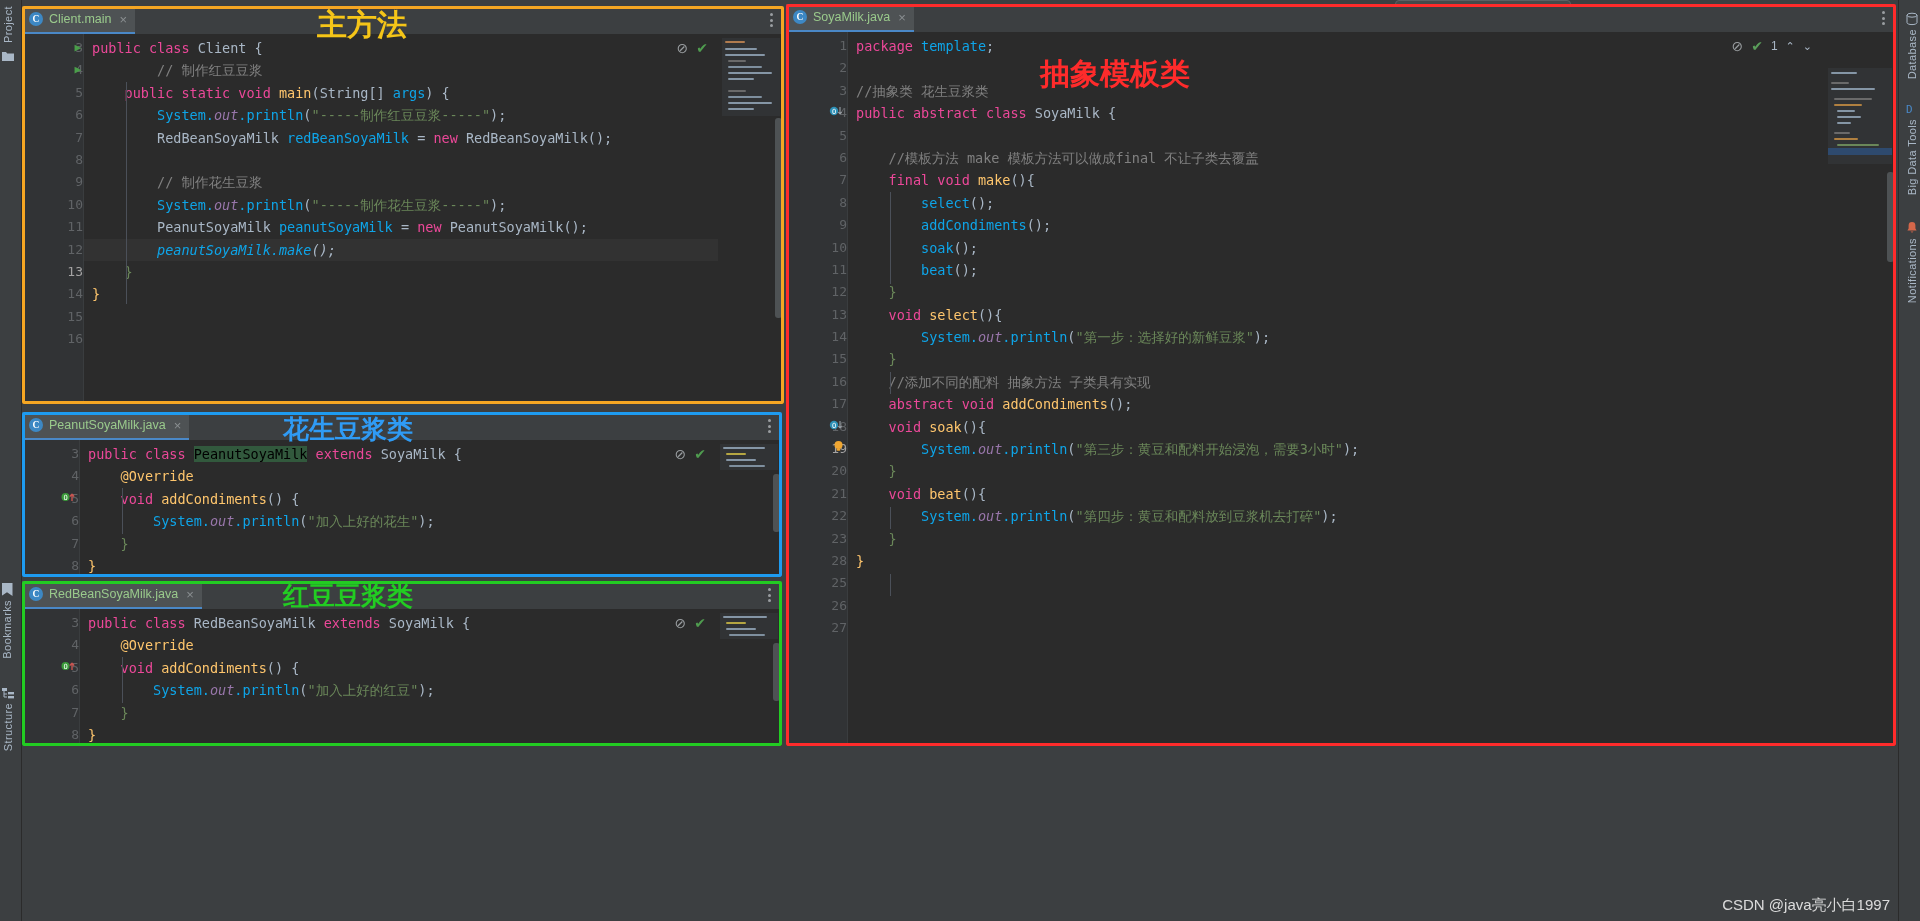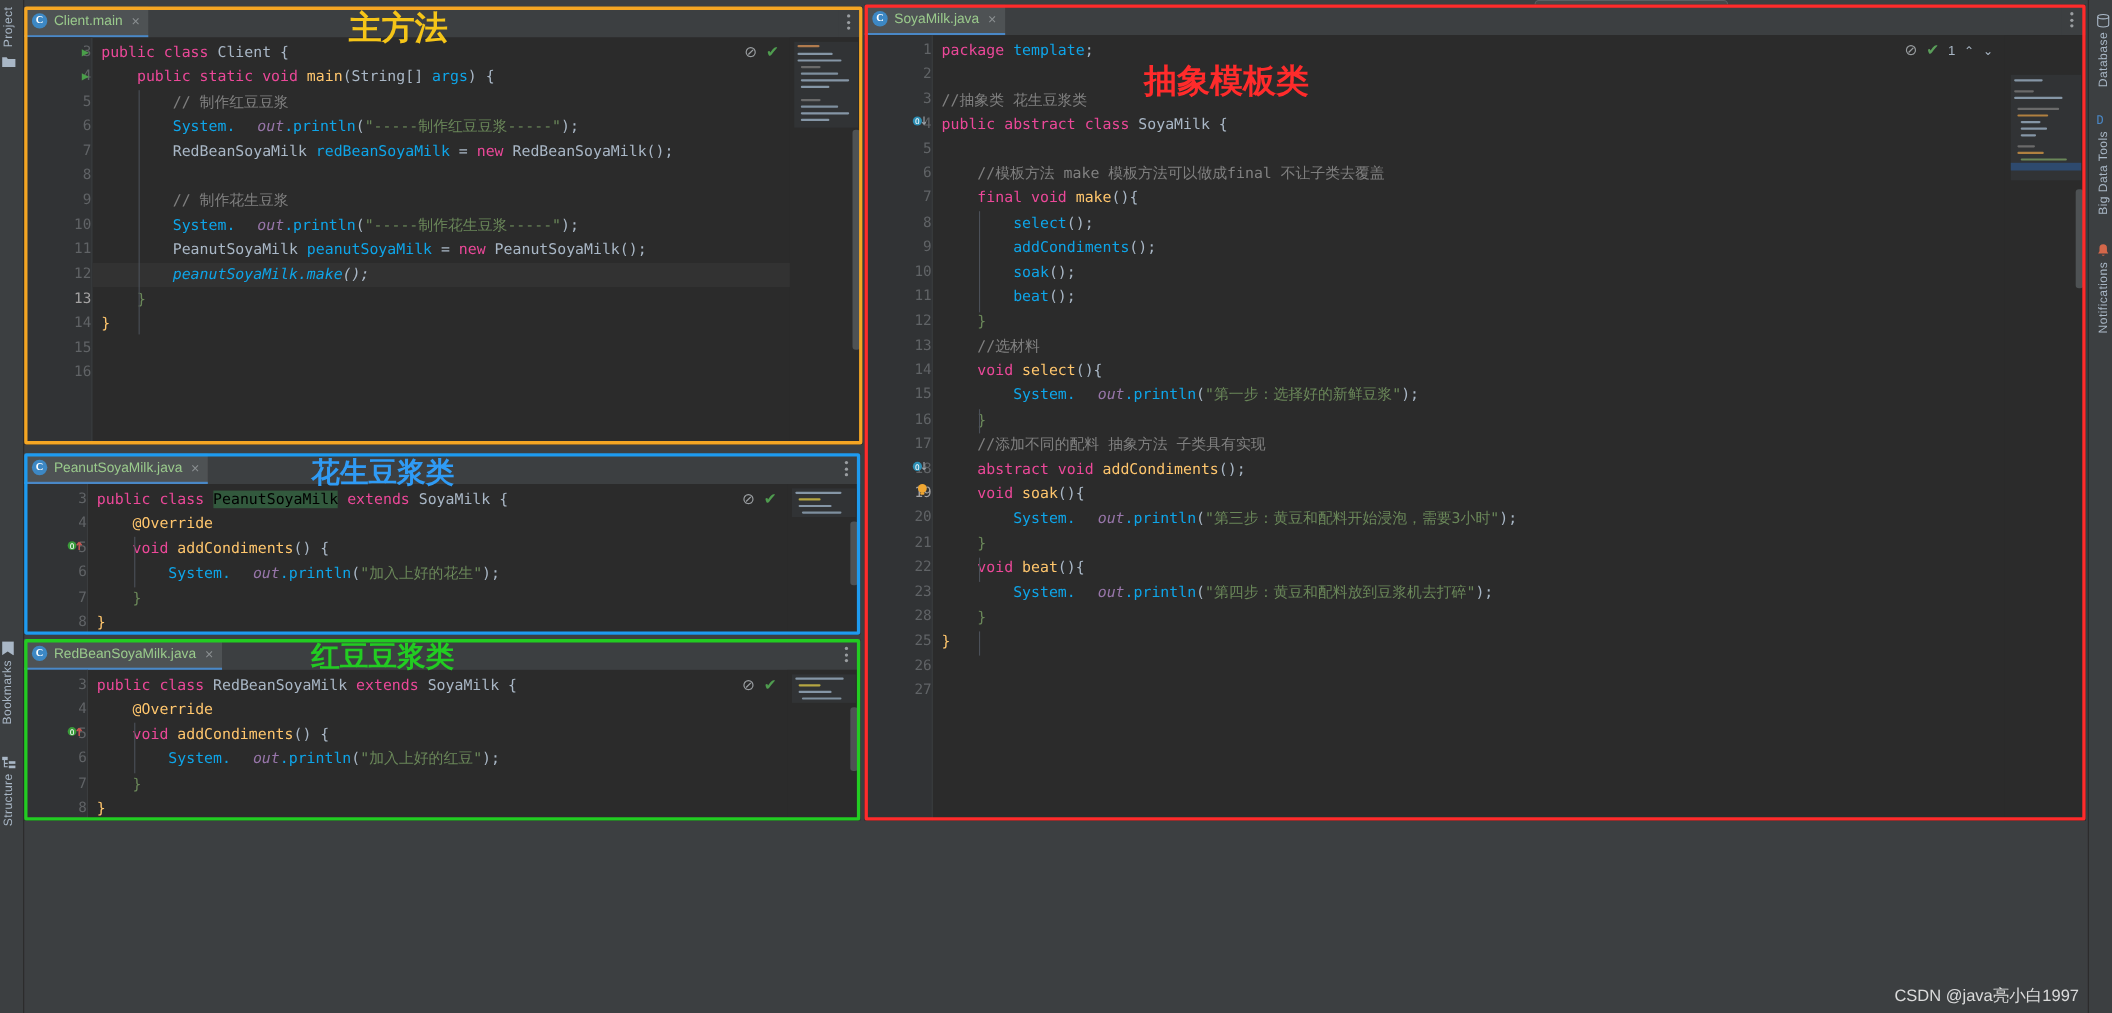--- a/index.html
+++ b/index.html
@@ -133,21 +133,21 @@
   .ln { height: 22.4px; line-height: 22.4px; padding-left: 8px; white-space: pre; }
   .ln.hl { background: #323232; font-style: italic; }
 
   
   .kw   { color: #ec4899; }
   .cls  { color: #a9b7c6; }
   .id   { color: #0ea5e9; }
   .fn   { color: #ffc66d; }
   .str  { color: #6a8759; }
   .cmt  { color: #808080; }
-  .stat { color: #9876aa; font-style: italic; margin-left: 20px; }
+  .stat { color: #9876aa; font-style: italic; }
   .pn   { color: #a9b7c6; }
   .brc  { color: #a9b7c6; }
   .grn  { color: #6a8759; }
   .or   { color: #ffc66d; }
   .hlw  { background: #32593d; }
   .cursorbar { display:inline-block; width:1px; height:14px; background:#cfcfcf; vertical-align:-2px; }
 
   .indentguide {
     position: absolute; width: 1px; background: #4b5059;
   }
@@ -286,22 +286,22 @@
           <div class="gln"><span class="num">10</span></div>
           <div class="gln"><span class="num">11</span></div>
           <div class="gln"><span class="num">12</span></div>
           <div class="gln cur"><span class="num">13</span></div>
           <div class="gln"><span class="num">14</span></div>
           <div class="gln"><span class="num">15</span></div>
           <div class="gln"><span class="num">16</span></div>
         </div>
       <div class="code" id="c-client">
           <div class="ln" style="position: relative;"><span class="kw">public </span><span class="kw">class </span><span class="cls">Client </span><span class="brc">{</span></div>
+          <div class="ln" style="position: relative;"><span class="pn">        </span><span class="cmt">// 制作红豆豆浆</span></div>
           <div class="ln" style="position: relative;"><span class="pn">    </span><span class="kw">public </span><span class="kw">static </span><span class="kw">void </span><span class="fn">main</span><span class="pn">(</span><span class="cls">String</span><span class="pn">[] </span><span class="id">args</span><span class="pn">) </span><span class="brc">{</span></div>
-          <div class="ln" style="position: relative;"><span class="pn">        </span><span class="cmt">// 制作红豆豆浆</span></div>
           <div class="ln" style="position: relative;"><span class="pn">        </span><span class="id">System.</span><span class="stat">out</span><span class="id">.println</span><span class="pn">(</span><span class="str">"-----制作红豆豆浆-----"</span><span class="pn">)</span><span class="pn">;</span></div>
           <div class="ln" style="position: relative;"><span class="pn">        </span><span class="cls">RedBeanSoyaMilk </span><span class="id">redBeanSoyaMilk </span><span class="pn">= </span><span class="kw">new </span><span class="cls">RedBeanSoyaMilk</span><span class="pn">()</span><span class="pn">;</span></div>
           <div class="ln" style="position: relative;"></div>
           <div class="ln" style="position: relative;"><span class="pn">        </span><span class="cmt">// 制作花生豆浆</span></div>
           <div class="ln" style="position: relative;"><span class="pn">        </span><span class="id">System.</span><span class="stat">out</span><span class="id">.println</span><span class="pn">(</span><span class="str">"-----制作花生豆浆-----"</span><span class="pn">)</span><span class="pn">;</span></div>
           <div class="ln" style="position: relative;"><span class="pn">        </span><span class="cls">PeanutSoyaMilk </span><span class="id">peanutSoyaMilk </span><span class="pn">= </span><span class="kw">new </span><span class="cls">PeanutSoyaMilk</span><span class="pn">()</span><span class="pn">;</span></div>
           <div class="ln hl" style="position: relative;"><span class="pn">        </span><span class="id">peanutSoyaMilk.</span><span class="id">make</span><span class="pn">()</span><span class="pn">;</span></div>
           <div class="ln" style="position: relative;"><span class="pn">    </span><span class="grn">}</span></div>
           <div class="ln" style="position: relative;"><span class="or">}</span></div>
           <div class="ln" style="position: relative;"></div>
@@ -508,21 +508,20 @@
           <div class="ln" style="position: relative;"><span class="cmt">//抽象类 花生豆浆类</span></div>
           <div class="ln" style="position: relative;"><span class="kw">public </span><span class="kw">abstract </span><span class="kw">class </span><span class="cls">SoyaMilk </span><span class="brc">{</span></div>
           <div class="ln" style="position: relative;"></div>
           <div class="ln" style="position: relative;"><span class="pn">    </span><span class="cmt">//模板方法 make 模板方法可以做成final 不让子类去覆盖</span></div>
           <div class="ln" style="position: relative;"><span class="pn">    </span><span class="kw">final </span><span class="kw">void </span><span class="fn">make</span><span class="pn">()</span><span class="brc">{</span></div>
           <div class="ln" style="position: relative;"><span class="pn">        </span><span class="id">select</span><span class="pn">()</span><span class="pn">;</span></div>
           <div class="ln" style="position: relative;"><span class="pn">        </span><span class="id">addCondiments</span><span class="pn">()</span><span class="pn">;</span></div>
           <div class="ln" style="position: relative;"><span class="pn">        </span><span class="id">soak</span><span class="pn">()</span><span class="pn">;</span></div>
           <div class="ln" style="position: relative;"><span class="pn">        </span><span class="id">beat</span><span class="pn">()</span><span class="pn">;</span></div>
           <div class="ln" style="position: relative;"><span class="pn">    </span><span class="grn">}</span></div>
-          <div class="ln" style="position: relative;"><span class="pn">    </span><span class="cmt">//选材料</span></div>
           <div class="ln" style="position: relative;"><span class="pn">    </span><span class="kw">void </span><span class="fn">select</span><span class="pn">()</span><span class="brc">{</span></div>
           <div class="ln" style="position: relative;"><span class="pn">        </span><span class="id">System.</span><span class="stat">out</span><span class="id">.println</span><span class="pn">(</span><span class="str">"第一步：选择好的新鲜豆浆"</span><span class="pn">)</span><span class="pn">;</span></div>
           <div class="ln" style="position: relative;"><span class="pn">    </span><span class="grn">}</span></div>
           <div class="ln" style="position: relative;"><span class="pn">    </span><span class="cmt">//添加不同的配料 抽象方法 子类具有实现</span></div>
           <div class="ln" style="position: relative;"><span class="pn">    </span><span class="kw">abstract </span><span class="kw">void </span><span class="fn">addCondiments</span><span class="pn">()</span><span class="pn">;</span></div>
           <div class="ln" style="position: relative;"><span class="pn">    </span><span class="kw">void </span><span class="fn">soak</span><span class="pn">()</span><span class="brc">{</span></div>
           <div class="ln" style="position: relative;"><span class="pn">        </span><span class="id">System.</span><span class="stat">out</span><span class="id">.println</span><span class="pn">(</span><span class="str">"第三步：黄豆和配料开始浸泡，需要3小时"</span><span class="pn">)</span><span class="pn">;</span></div>
           <div class="ln" style="position: relative;"><span class="pn">    </span><span class="grn">}</span></div>
           <div class="ln" style="position: relative;"><span class="pn">    </span><span class="kw">void </span><span class="fn">beat</span><span class="pn">()</span><span class="brc">{</span></div>
           <div class="ln" style="position: relative;"><span class="pn">        </span><span class="id">System.</span><span class="stat">out</span><span class="id">.println</span><span class="pn">(</span><span class="str">"第四步：黄豆和配料放到豆浆机去打碎"</span><span class="pn">)</span><span class="pn">;</span></div>

